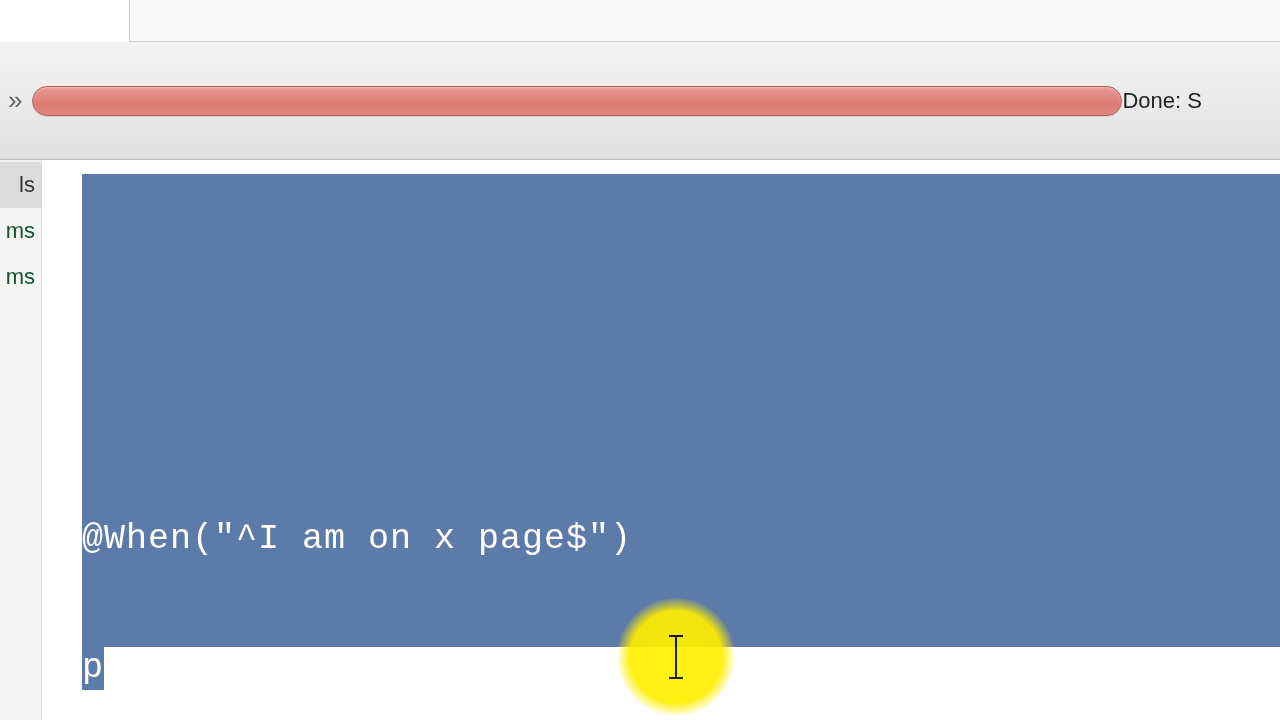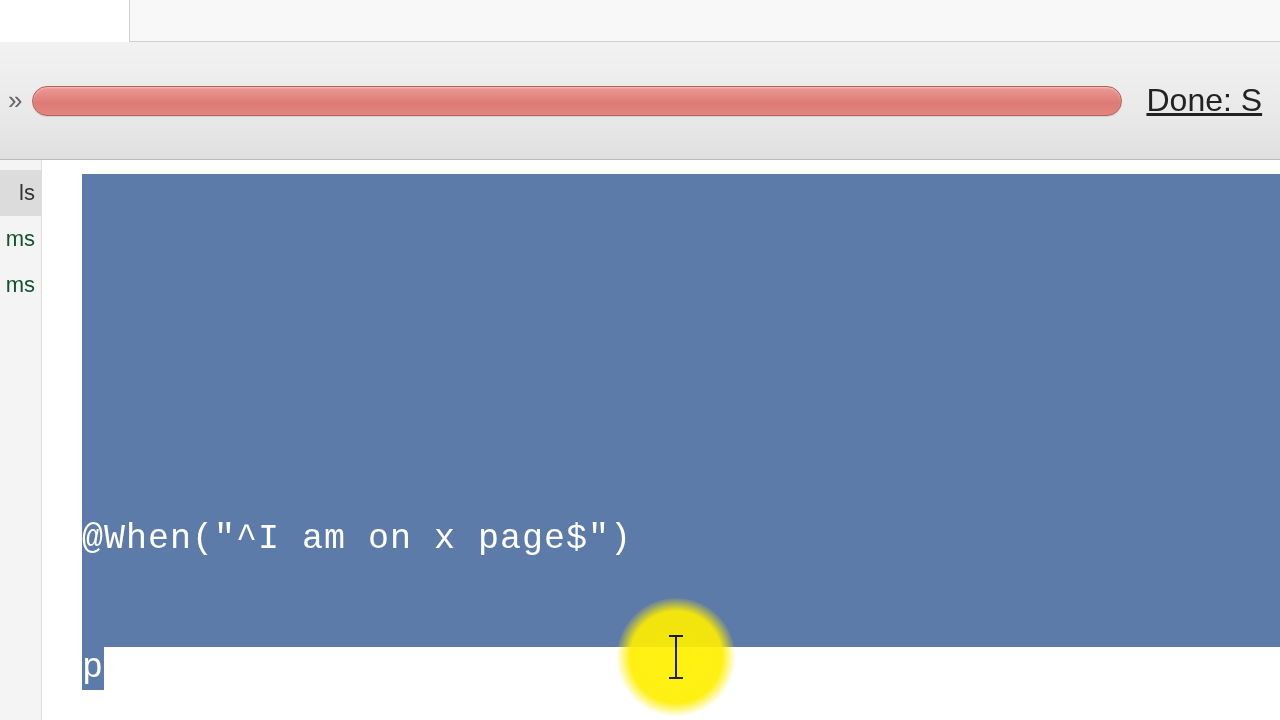--- a/index.html
+++ b/index.html
@@ -55,40 +55,38 @@
     flex: 0 0 1090px;
     height: 30px;
     background: #e88a8a;
     background: linear-gradient(#e99a96, #e2827d 45%, #dd7a74 55%, #e2857f);
     border: 1px solid #b55e5a;
     border-radius: 16px;
     box-shadow: inset 0 1px 2px rgba(255,255,255,0.4), 0 1px 1px rgba(0,0,0,0.1);
   }
   .status-text {
     font-family: "Segoe UI", Arial, sans-serif;
-    font-size: 32px;
+    font-size: 22px;
     color: #222;
-    margin-left: 24px;
     white-space: nowrap;
-    text-decoration: underline;
   }
 
   
   .main {
     display: flex;
     height: calc(720px - 42px - 118px);
     width: 100%;
     position: relative;
   }
 
   .sidebar {
     width: 42px;
     background: #f4f4f4;
     border-right: 1px solid #ddd;
-    padding-top: 10px;
+    padding-top: 2px;
   }
   .sidebar .item {
     height: 46px;
     line-height: 46px;
     font-size: 22px;
     text-align: right;
     padding-right: 6px;
     color: #14532d;
     font-family: "Segoe UI", Arial, sans-serif;
   }

